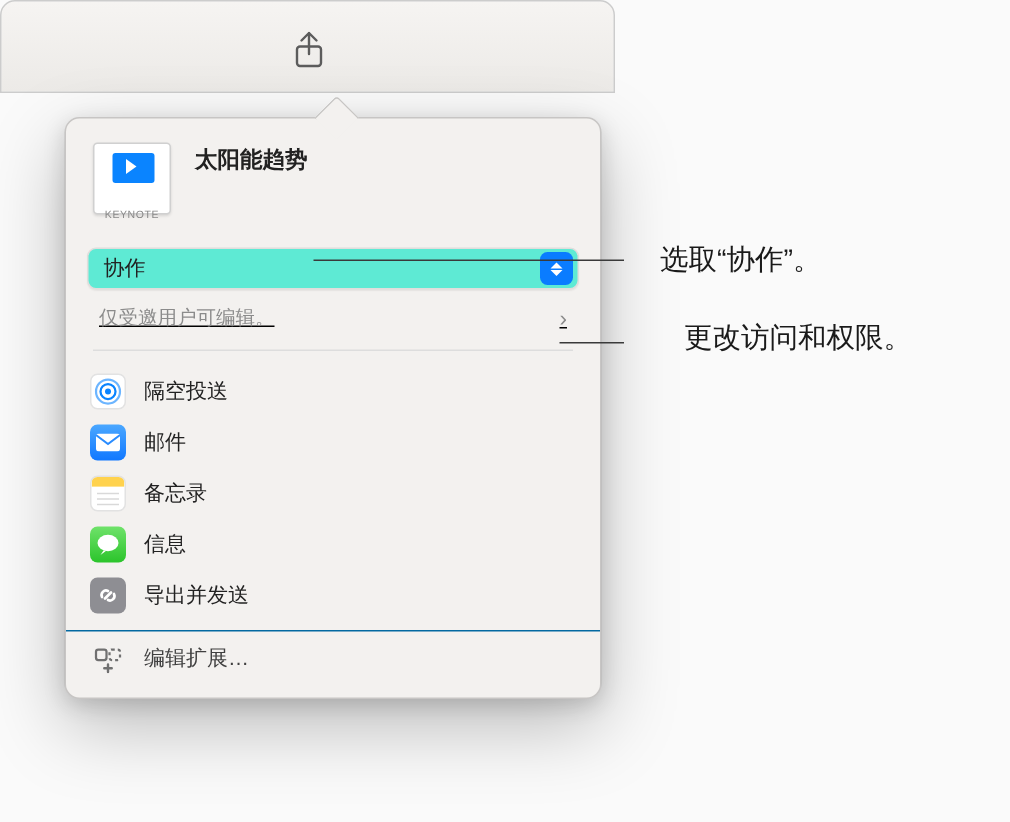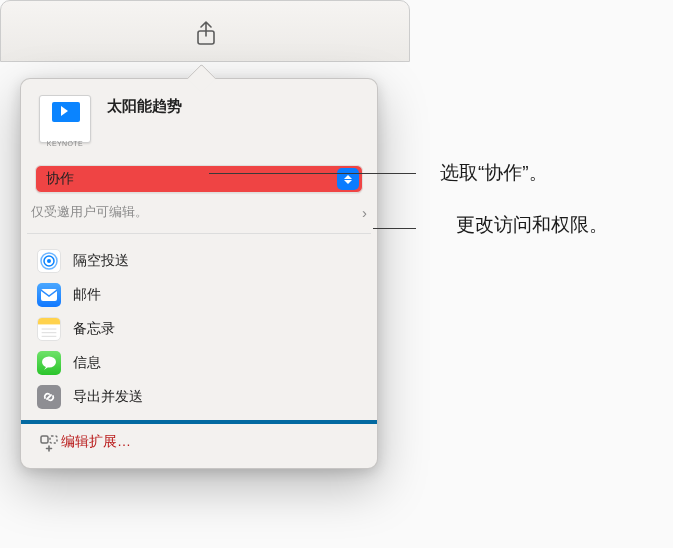--- a/index.html
+++ b/index.html
@@ -21,21 +21,21 @@
     }
     .share-toolbar {
       position: absolute;
       top: 18px; left: 190px;
       width: 30px; height: 30px;
       display: flex; align-items: center; justify-content: center;
       color: #5c5c5c;
     }
     .popover {
       position: absolute;
-      top: 78px; left: 20px;
+      top: 78px; left: 43px;
       width: 358px;
       background: #f3f1ef;
       border: 1px solid rgba(0,0,0,.18);
       border-radius: 10px;
       box-shadow: 0 18px 50px rgba(0,0,0,.25), 0 4px 14px rgba(0,0,0,.15);
       padding: 16px 0 8px;
     }
     .popover::before {
       content: "";
       position: absolute;
@@ -92,21 +92,21 @@
       color: #222;
       margin-top: 2px;
     }
     .doc-meta {
       font-size: 13px; color: #8b8b8b;
       margin-top: 4px;
     }
     .select-row {
       margin: 4px 14px 2px;
       height: 28px;
-      background: #ef4444;
+      background: #5eead4;
       border: 1px solid #e0dedc;
       border-radius: 6px;
       display: flex; align-items: center;
       padding-left: 10px;
       position: relative;
       box-shadow: 0 .5px 1px rgba(0,0,0,.06);
     }
     .select-value {
       flex: 1;
       font-size: 14px; color: #222;
@@ -117,50 +117,51 @@
       background: #0a7cff;
       border-radius: 5px;
       display: flex; flex-direction: column;
       align-items: center; justify-content: center;
       gap: 1px;
     }
     .chev { width: 0; height: 0; border-left: 4px solid transparent; border-right: 4px solid transparent; }
     .chev.up { border-bottom: 4px solid #fff; }
     .chev.dn { border-top: 4px solid #fff; }
     .perm-row {
-      margin: 10px 6px 0;
+      margin: 10px 18px 0;
       display: flex; align-items: center; justify-content: space-between;
       padding: 0 4px 12px 4px;
       border-bottom: 1px solid #ddd;
+      text-decoration: underline;
     }
     .perm-text { font-size: 13px; color: #8b8b8b; }
     .perm-chev { color: #8b8b8b; font-size: 15px; }
     .apps {
       padding: 10px 14px 6px;
-      border-bottom: 4px solid #0369a1;
+      border-bottom: 1px solid #0369a1;
     }
     .app-item {
       display: flex; align-items: center; gap: 12px;
       height: 34px;
       font-size: 14px; color: #222;
       padding-left: 2px;
     }
     .app-icon {
       width: 24px; height: 24px;
       border-radius: 5px;
       display: flex; align-items: center; justify-content: center;
       color: #fff; font-size: 14px;
       flex-shrink: 0;
     }
     .plain-icon { color: #707070; }
     .ext-row {
-      display: flex; align-items: center; 
+      display: flex; align-items: center; gap: 12px;
       height: 36px;
       padding: 0 16px;
-      font-size: 14px; color: #b91c1c;
+      font-size: 14px; color: #404040;
     }
     
     .callout {
       position: absolute;
       border-top: 1px solid #3a3a3a;
     }
     .callout-label {
       position: absolute;
       font-size: 19px;
       color: #1a1a1a;

